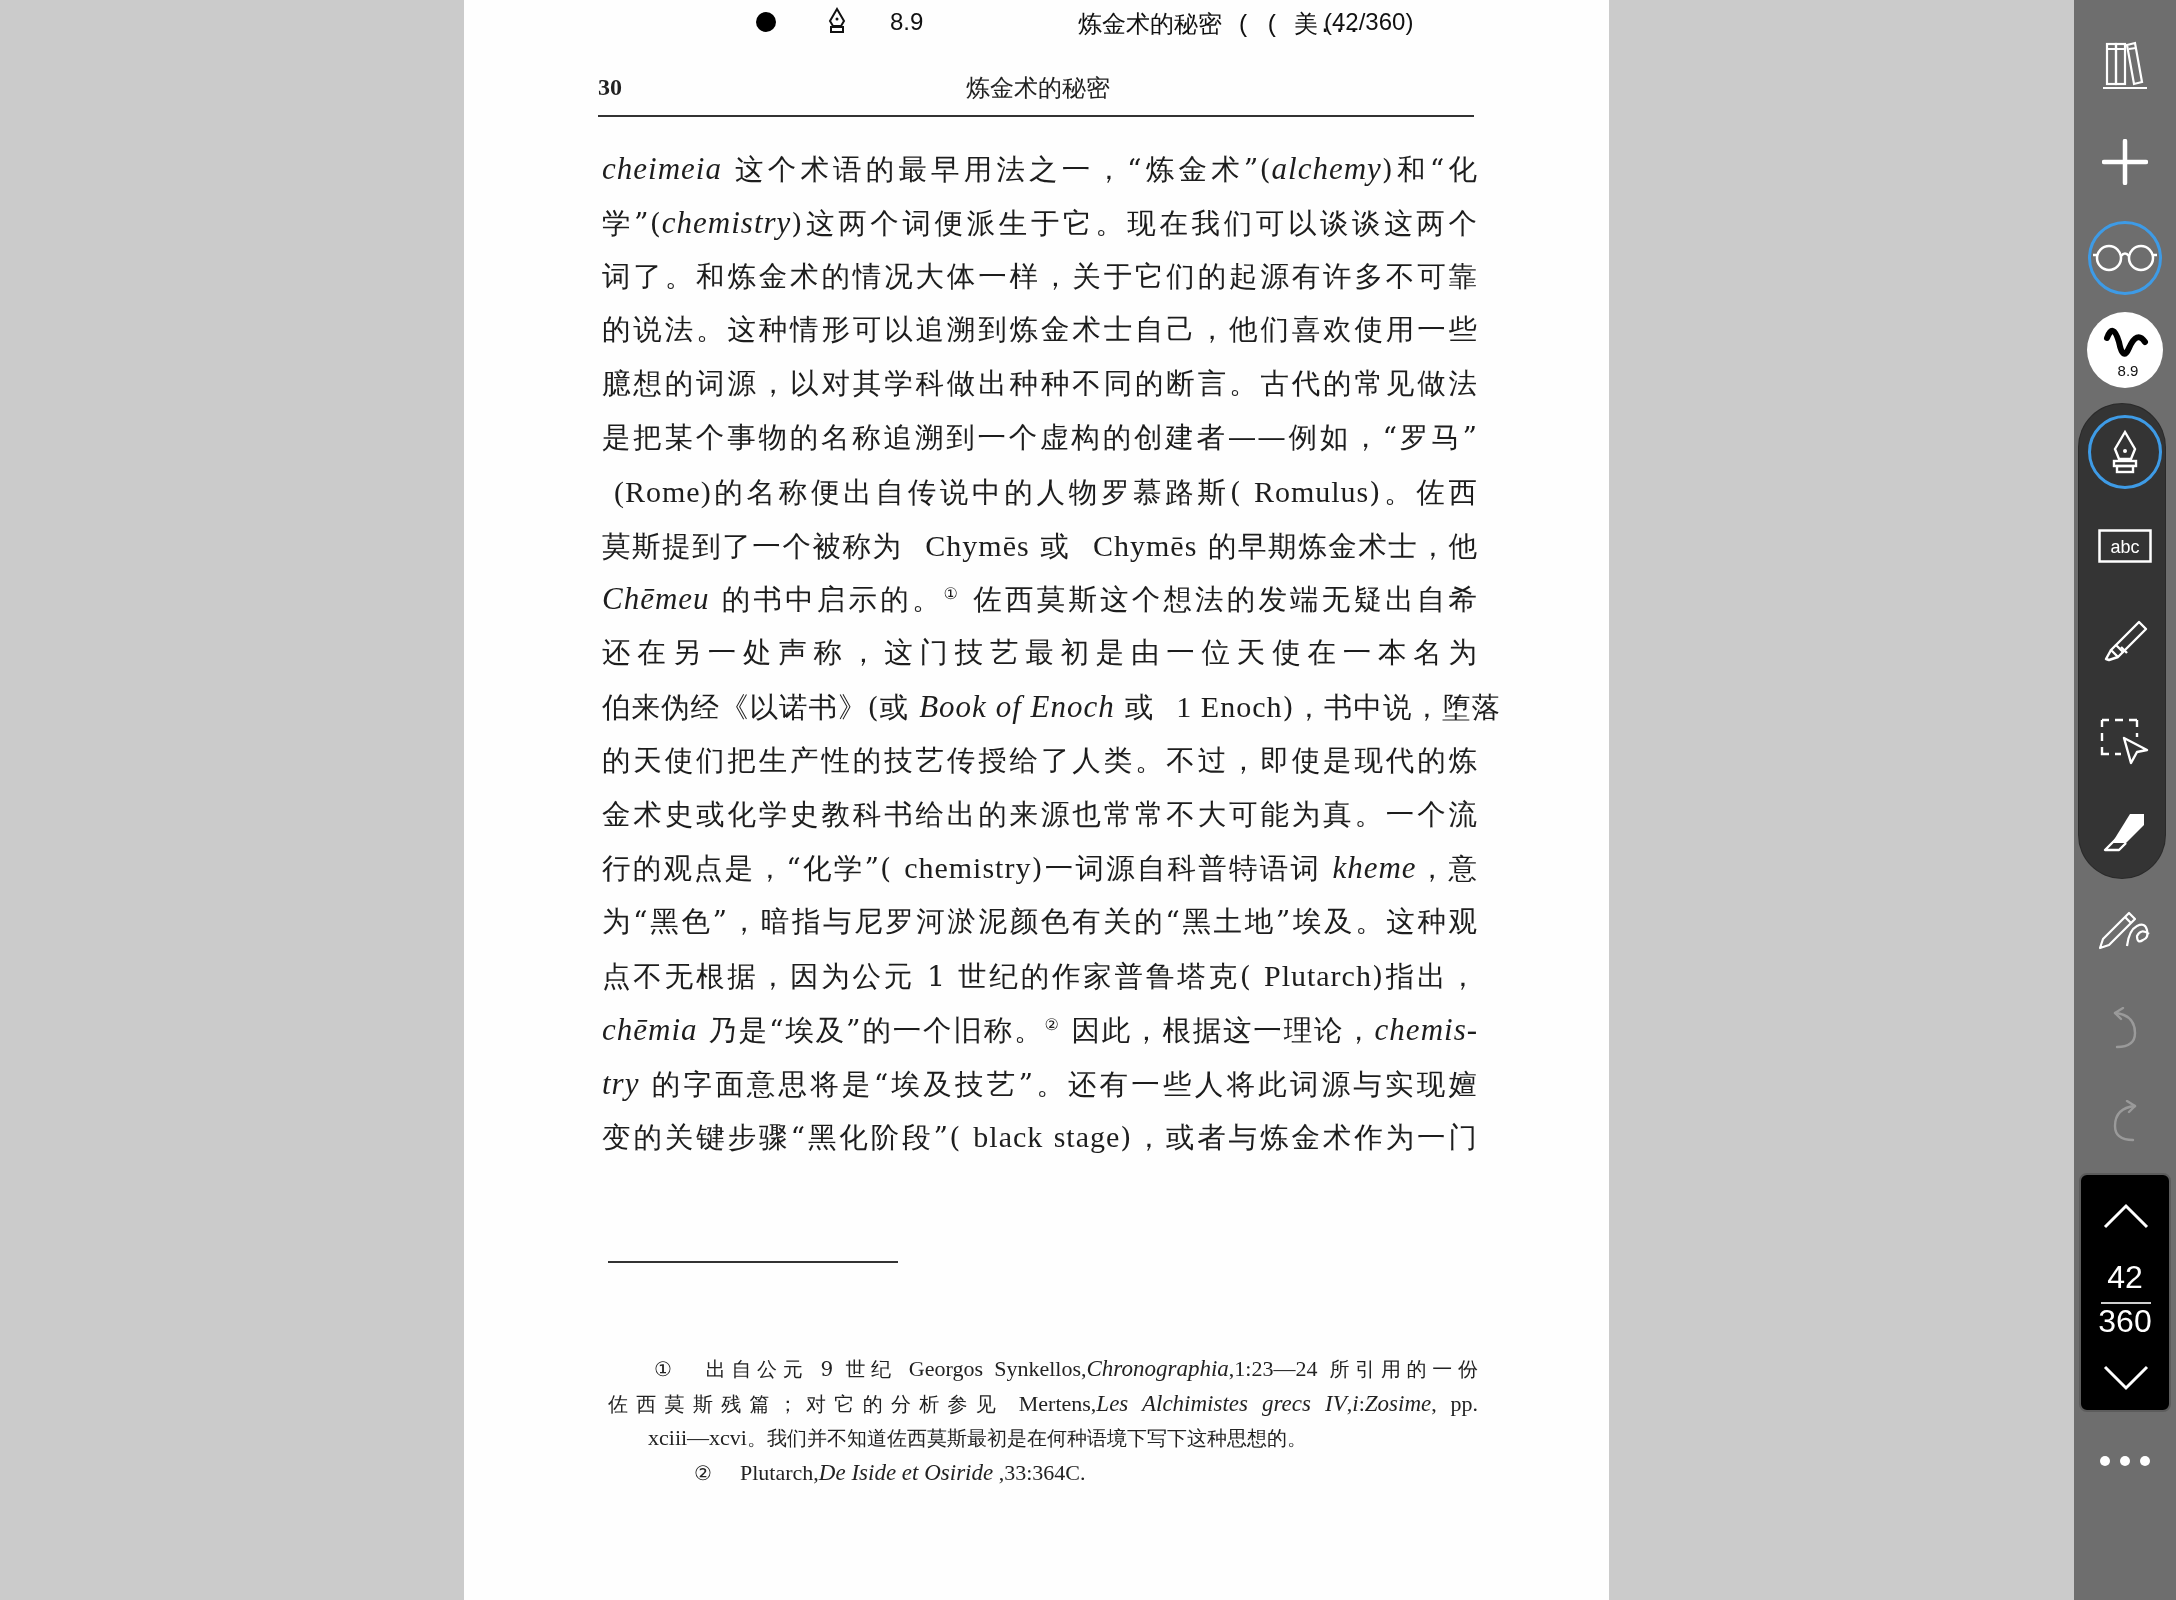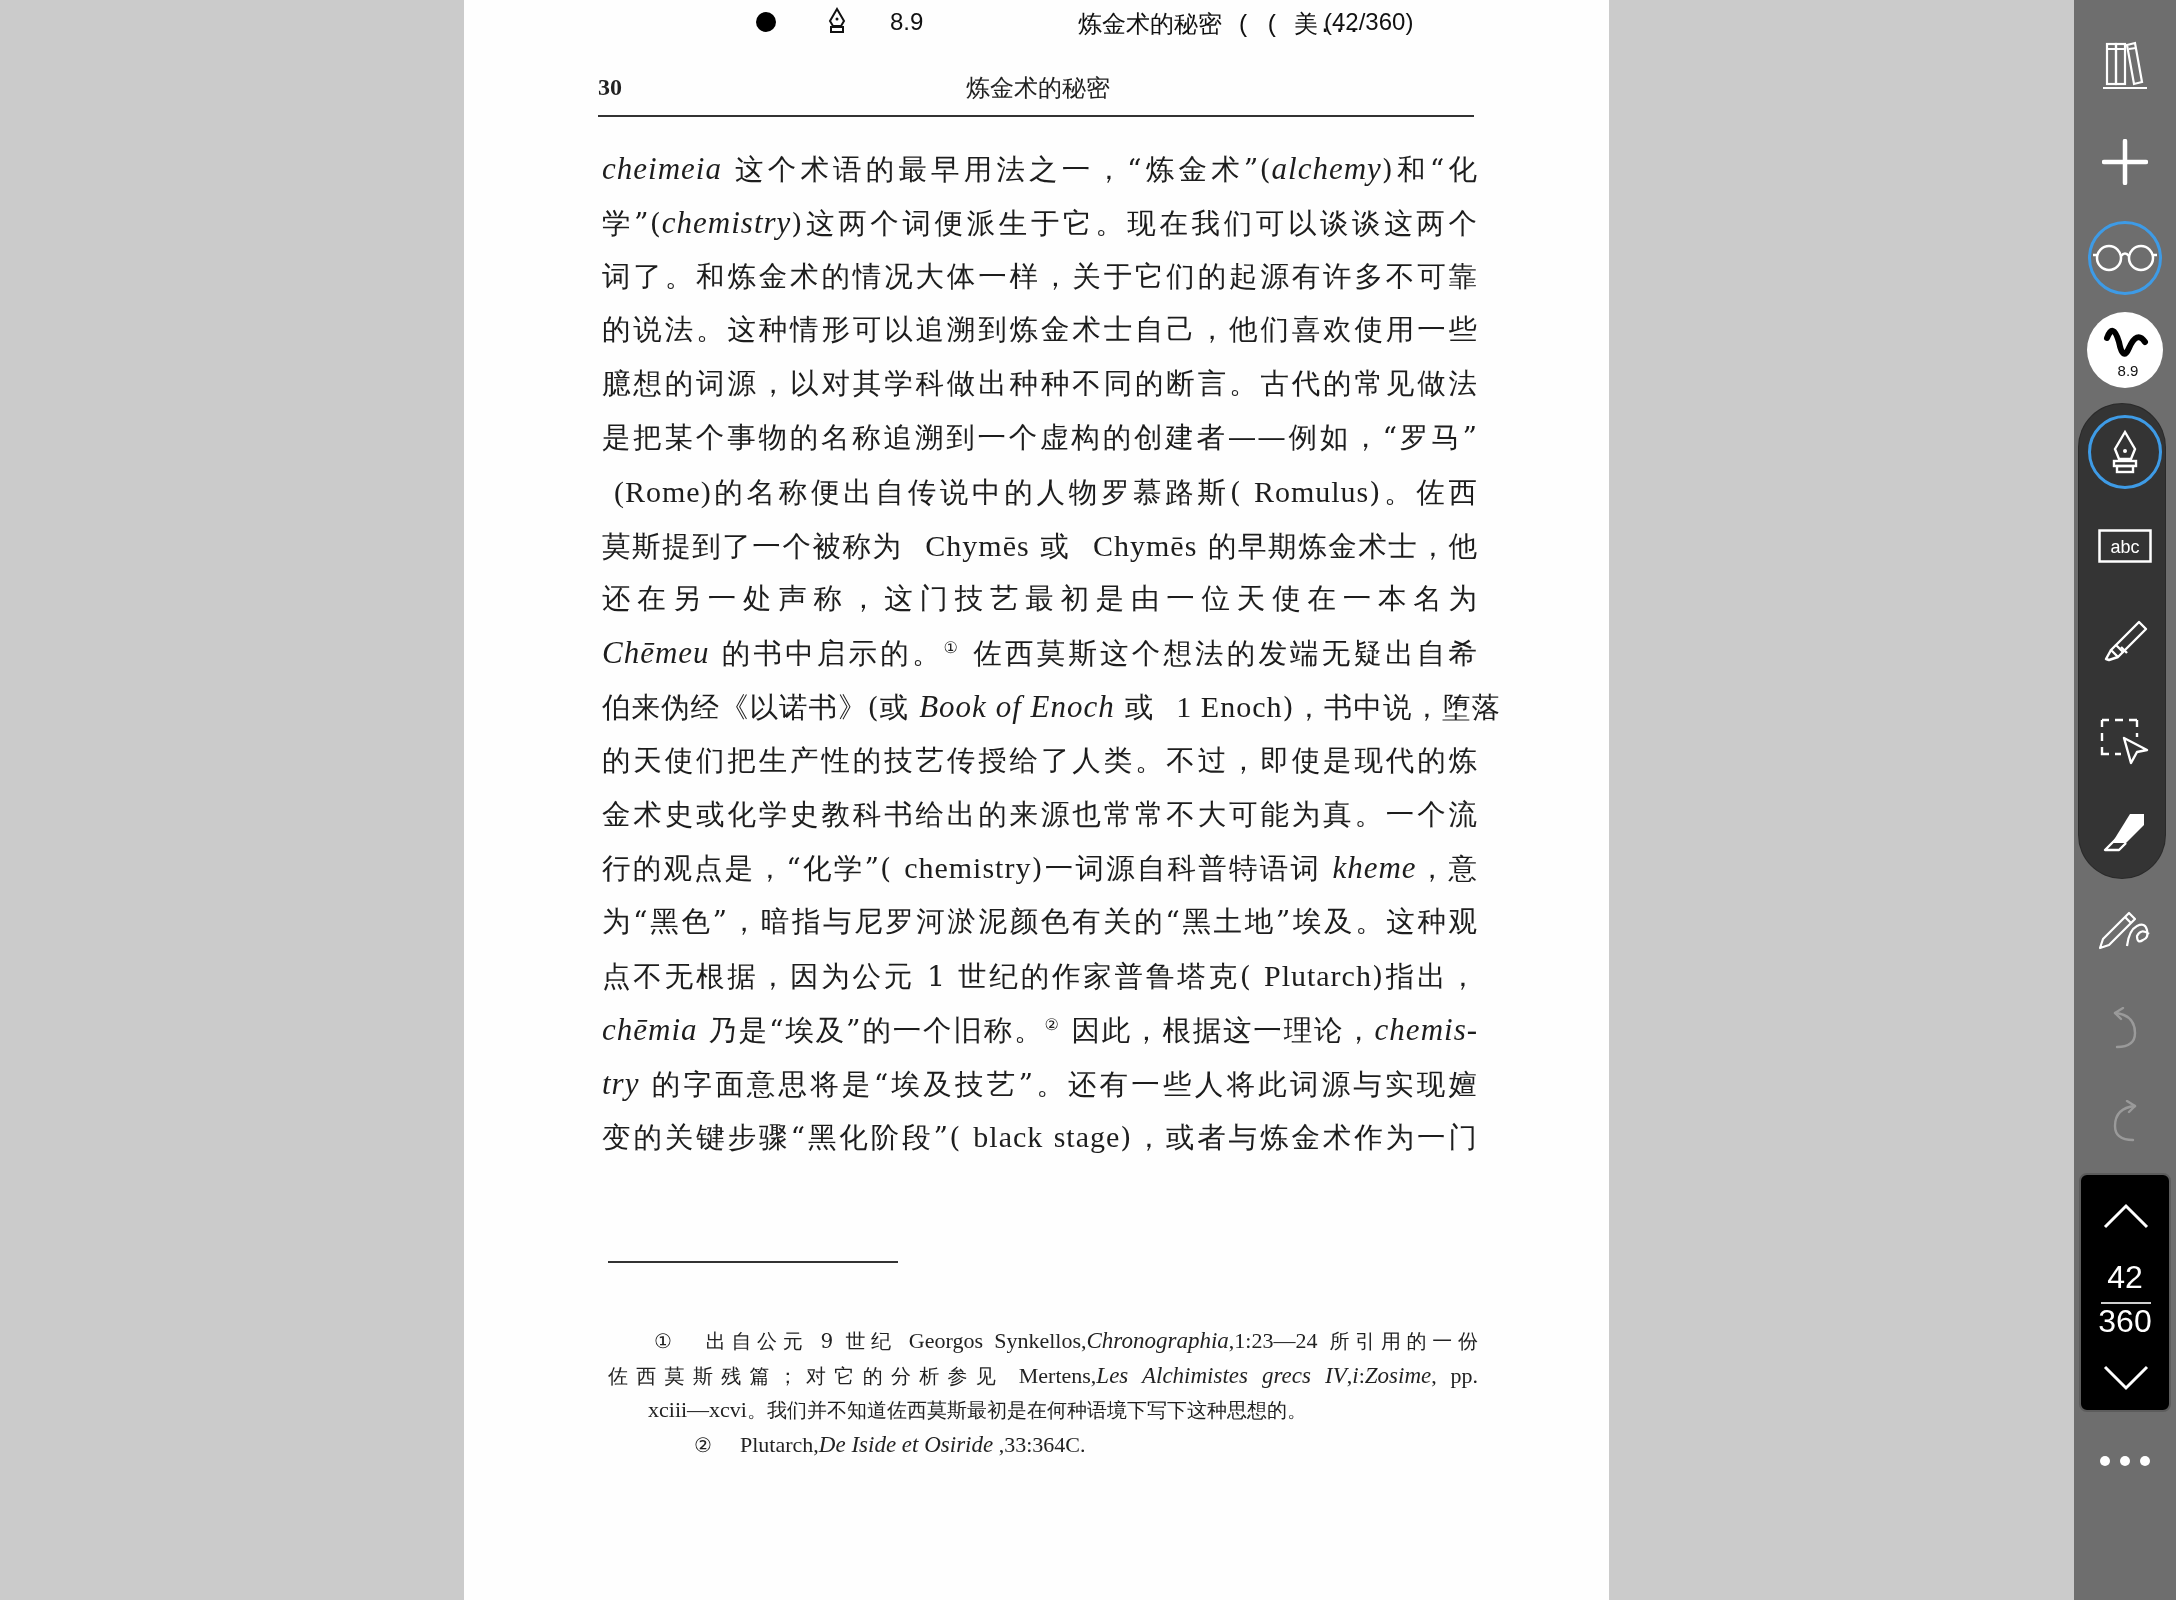--- a/index.html
+++ b/index.html
@@ -14,21 +14,21 @@
   .runhead{position:absolute;left:134px;top:70px;width:880px;height:48px;font-family:"DejaVu Serif",serif;}
   .runhead .folio{position:absolute;left:0;top:4px;font-weight:bold;font-size:24px;color:#222;font-family:"Liberation Serif",serif;}
   .runhead .rtitle{position:absolute;left:0;width:100%;text-align:center;top:2px;font-size:24px;color:#222;font-family:"DejaVu Serif",serif;}
   .runhead .rule{position:absolute;left:0;top:45px;width:876px;height:2px;background:#333;}
   .body{position:absolute;left:138px;top:142px;width:876px;font-family:"DejaVu Serif",serif;font-size:28.5px;color:#1d1d1d;}
   .line{height:53.8px;line-height:53.8px;white-space:nowrap;text-align:justify;text-align-last:justify;letter-spacing:1px;}
   .body i{font-family:"Liberation Serif",serif;font-size:31px;}
   .body .rm{font-family:"Liberation Serif",serif;font-size:30px;margin-left:12px;}
   sup{font-size:16px;line-height:0;}
   .fnrule{position:absolute;left:144px;top:1261px;width:290px;height:2px;background:#333;}
-  .footnotes{position:absolute;left:144px;top:1324px;width:870px;font-family:"DejaVu Serif",serif;font-size:20px;color:#222;}
+  .footnotes{position:absolute;left:144px;top:1352px;width:870px;font-family:"DejaVu Serif",serif;font-size:20px;color:#222;}
   .fline{height:34.5px;line-height:34.5px;white-space:nowrap;text-align:justify;text-align-last:justify;}
   .fline.left{text-align-last:left;margin-left:40px;}
   .footnotes i{font-family:"Liberation Serif",serif;font-size:23px;}
   .footnotes .rm{font-family:"Liberation Serif",serif;font-size:22px;}
   .fnum{display:inline-block;width:46px;text-indent:0;}
 
   .sidebar{position:absolute;left:2074px;top:0;width:102px;height:1600px;background:#6e6e6e;}
   .toolpill{position:absolute;left:5px;top:404px;width:86px;height:474px;background:#343434;border-radius:43px;box-shadow:0 0 0 1px #2a2a2a;}
   .sbtn{position:absolute;left:0;width:102px;height:80px;display:flex;align-items:center;justify-content:center;}
   .sbtn svg{display:block;}
@@ -70,22 +70,22 @@
 
   <div class="body" id="body-text">
       <div class="line"><i>cheimeia</i><span> 这个术语的最早用法之一，“炼金术”(</span><i>alchemy</i><span>)和“化</span></div>
       <div class="line"><span>学”(</span><i>chemistry</i><span>)这两个词便派生于它。现在我们可以谈谈这两个</span></div>
       <div class="line"><span>词了。和炼金术的情况大体一样，关于它们的起源有许多不可靠</span></div>
       <div class="line"><span>的说法。这种情形可以追溯到炼金术士自己，他们喜欢使用一些</span></div>
       <div class="line"><span>臆想的词源，以对其学科做出种种不同的断言。古代的常见做法</span></div>
       <div class="line"><span>是把某个事物的名称追溯到一个虚构的创建者——例如，“罗马”</span></div>
       <div class="line"><span class="rm">(Rome)</span><span>的名称便出自传说中的人物罗慕路斯(</span><span class="rm">Romulus</span><span>)。佐西</span></div>
       <div class="line"><span>莫斯提到了一个被称为 </span><span class="rm">Chymēs</span><span> 或 </span><span class="rm">Chymēs</span><span> 的早期炼金术士，他</span></div>
+      <div class="line"><i>Chēmeu</i><span> 的书中启示的。</span><sup>①</sup><span> 佐西莫斯这个想法的发端无疑出自希</span></div>
       <div class="line"><span>还在另一处声称，这门技艺最初是由一位天使在一本名为</span></div>
-      <div class="line"><i>Chēmeu</i><span> 的书中启示的。</span><sup>①</sup><span> 佐西莫斯这个想法的发端无疑出自希</span></div>
       <div class="line"><span>伯来伪经《以诺书》(或 </span><i>Book of Enoch</i><span> 或 </span><span class="rm">1 Enoch</span><span>)，书中说，堕落</span></div>
       <div class="line"><span>的天使们把生产性的技艺传授给了人类。不过，即使是现代的炼</span></div>
       <div class="line"><span>金术史或化学史教科书给出的来源也常常不大可能为真。一个流</span></div>
       <div class="line"><span>行的观点是，“化学”(</span><span class="rm">chemistry</span><span>)一词源自科普特语词 </span><i>kheme</i><span>，意</span></div>
       <div class="line"><span>为“黑色”，暗指与尼罗河淤泥颜色有关的“黑土地”埃及。这种观</span></div>
       <div class="line"><span>点不无根据，因为公元 1 世纪的作家普鲁塔克(</span><span class="rm">Plutarch</span><span>)指出，</span></div>
       <div class="line"><i>chēmia</i><span> 乃是“埃及”的一个旧称。</span><sup>②</sup><span> 因此，根据这一理论，</span><i>chemis-</i></div>
       <div class="line"><i>try</i><span> 的字面意思将是“埃及技艺”。还有一些人将此词源与实现嬗</span></div>
       <div class="line"><span>变的关键步骤“黑化阶段”(</span><span class="rm">black stage</span><span>)，或者与炼金术作为一门</span></div>
     </div>

